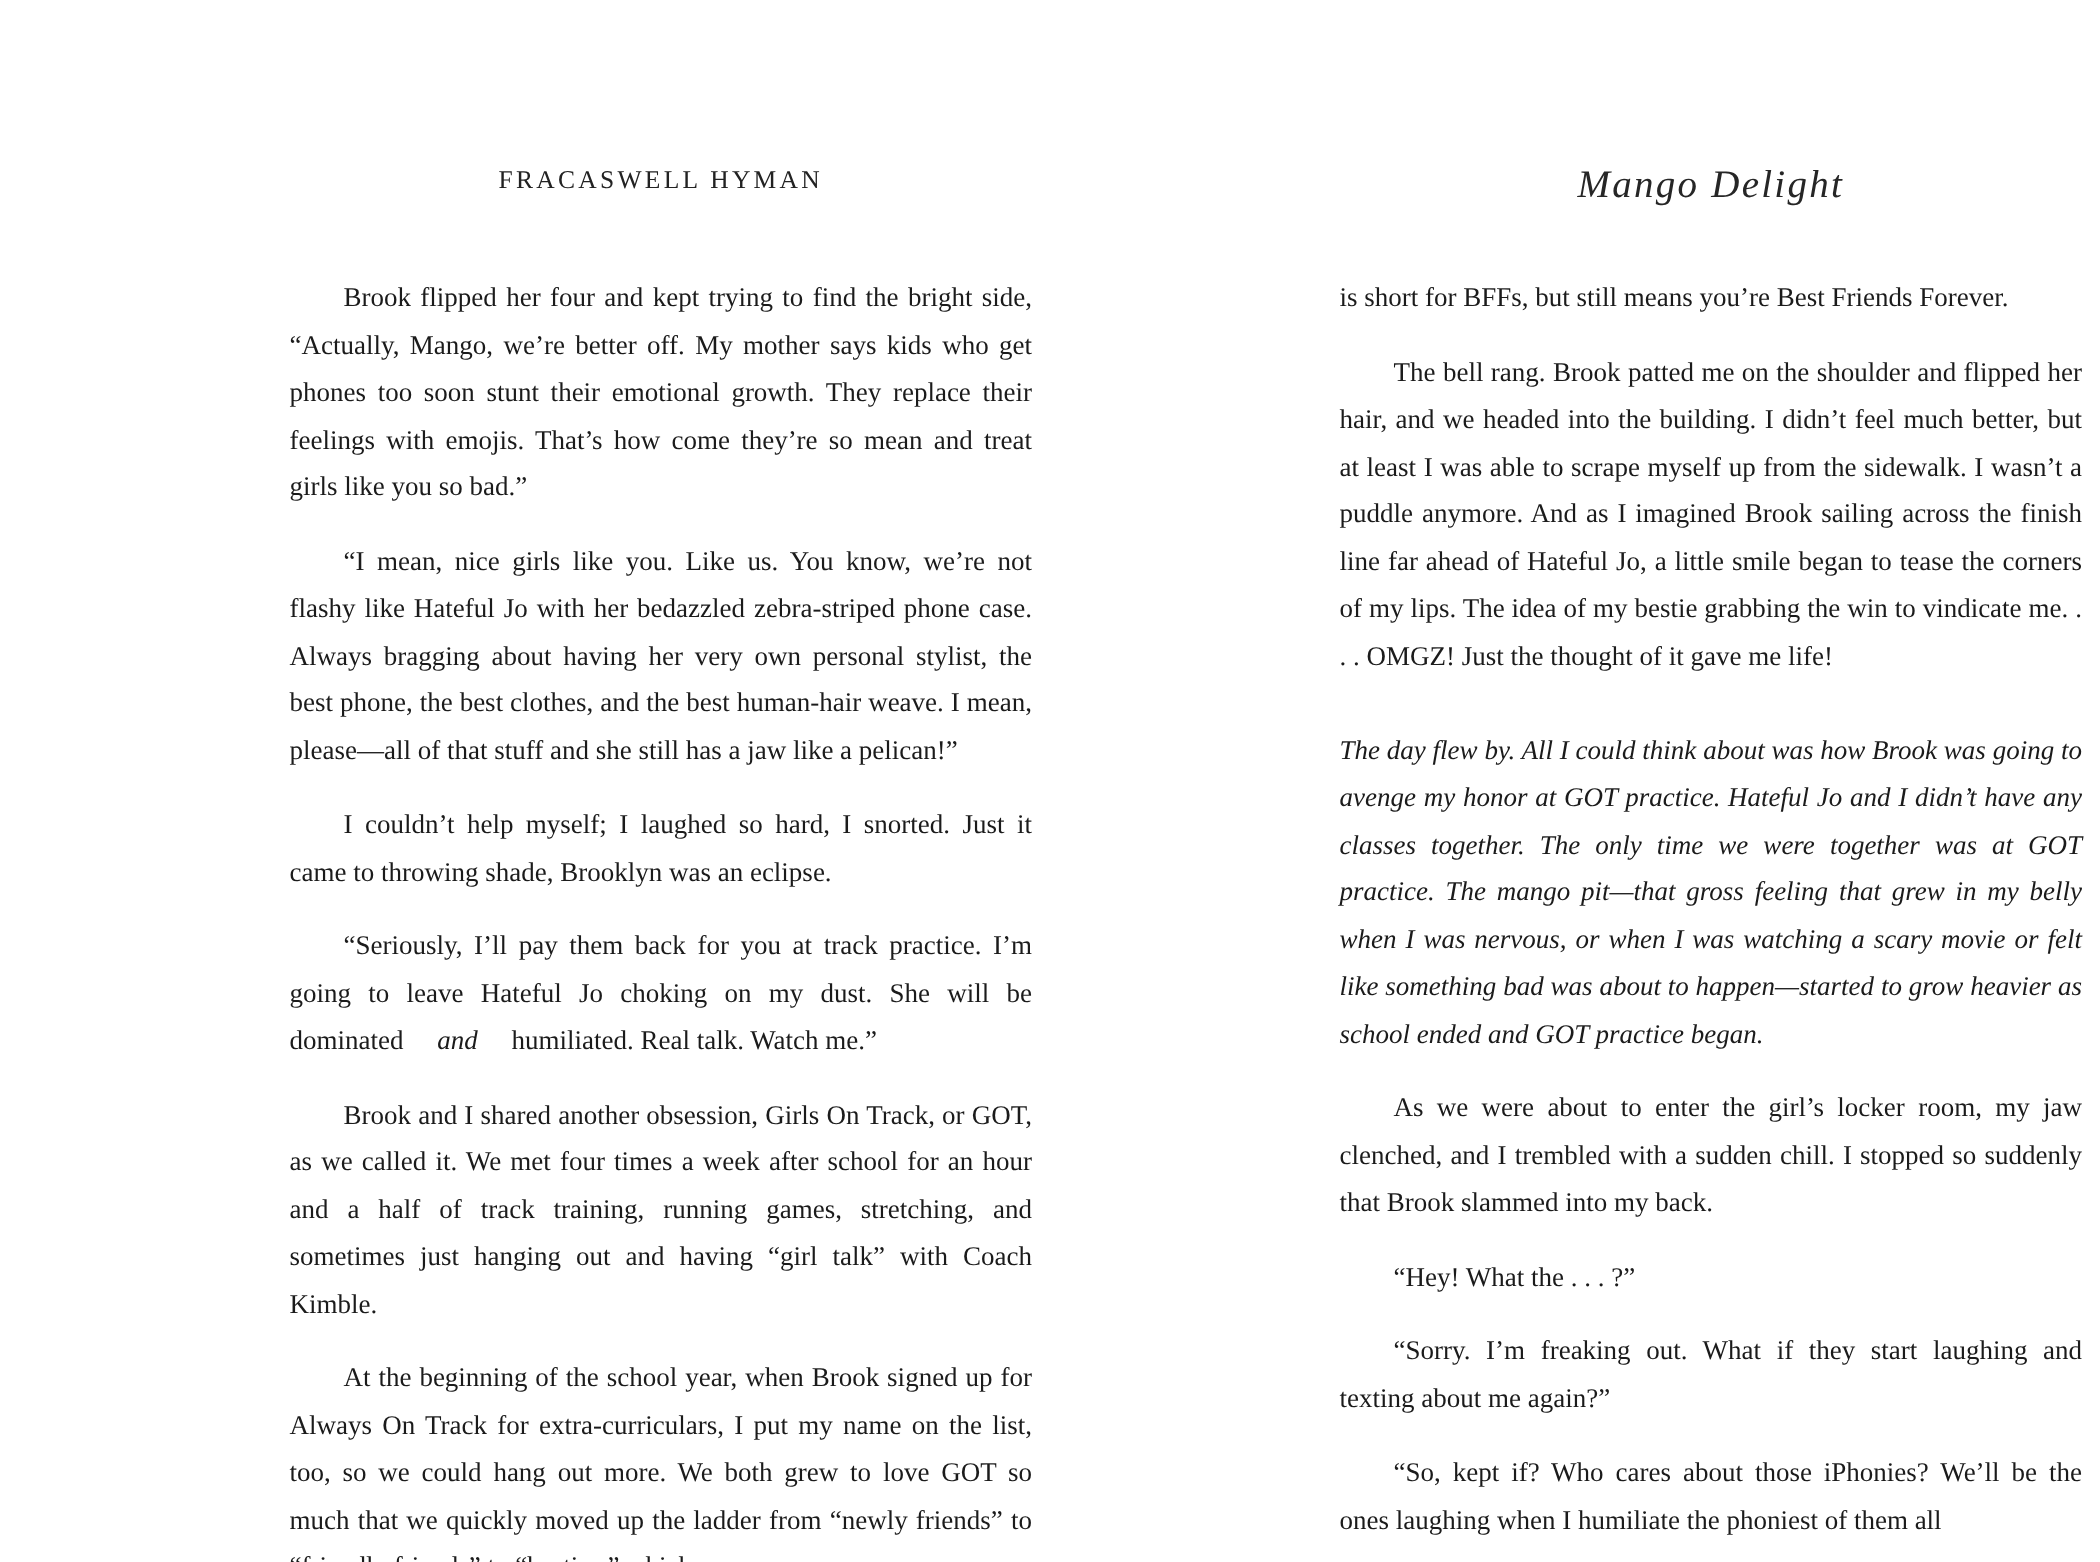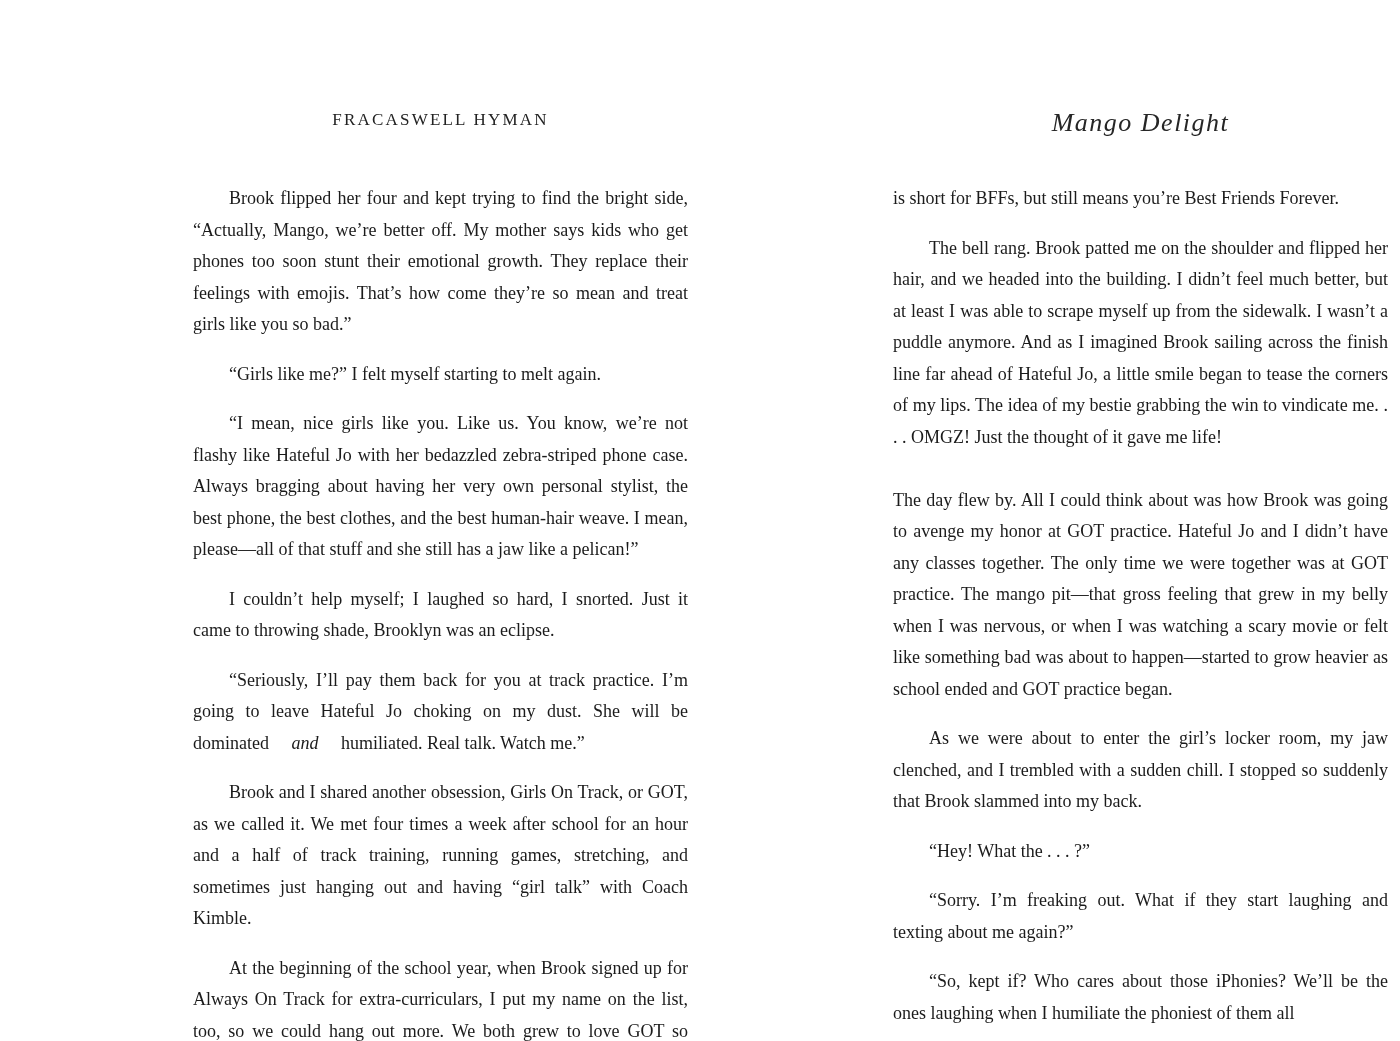--- a/index.html
+++ b/index.html
@@ -44,41 +44,40 @@
     position: absolute;
     top: 93px; left: 85px;
     width: 531px; height: 886px;
     overflow: hidden;
     font-size: 18px;
     line-height: 31.5px;
     text-align: justify;
   }
   .para { text-indent: 0; }
   .para.indent { text-indent: 36px; }
-  .para.scene-break { margin-top: 31.5px; }
+  .para.scene-break { margin-top: 31.5px; font-style: italic; }
   .para em { font-style: italic; }
   .page-number {
     position: absolute;
     top: 983px; left: 85px;
     width: 531px;
     text-align: center;
     font-size: 19px;
     color: #1b1b1b;
   }
 </style>
 </head>
 <body>
 
 <div class="spread">
 
   <section class="page">
     <header class="running-header author-header">FRACASWELL HYMAN</header>
     <div class="body-text">
         <p class="para indent">Brook flipped her four and kept trying to find the bright side, “Actually, Mango, we’re better off. My mother says kids who get phones too soon stunt their emotional growth. They replace their feelings with emojis. That’s how come they’re so mean and treat girls like you so bad.”</p>
-        <p class="para indent">“Girls like me?” I felt myself starting to melt again.</p>
         <p class="para indent">“I mean, nice girls like you. Like us. You know, we’re not flashy like Hateful Jo with her bedazzled zebra-striped phone case. Always bragging about having her very own personal stylist, the best phone, the best clothes, and the best human-hair weave. I mean, please—all of that stuff and she still has a jaw like a pelican!”</p>
         <p class="para indent">I couldn’t help myself; I laughed so hard, I snorted. Just it came to throwing shade, Brooklyn was an eclipse.</p>
         <p class="para indent">“Seriously, I’ll pay them back for you at track practice. I’m going to leave Hateful Jo choking on my dust. She will be dominated <em>and</em> humiliated. Real talk. Watch me.”</p>
         <p class="para indent">Brook and I shared another obsession, Girls On Track, or GOT, as we called it. We met four times a week after school for an hour and a half of track training, running games, stretching, and sometimes just hanging out and having “girl talk” with Coach Kimble.</p>
         <p class="para indent">At the beginning of the school year, when Brook signed up for Always On Track for extra-curriculars, I put my name on the list, too, so we could hang out more. We both grew to love GOT so much that we quickly moved up the ladder from “newly friends” to “friendly friends” to “besties,” which</p>
       </div>
     <footer class="page-number">6</footer>
   </section>
 
   <section class="page">

